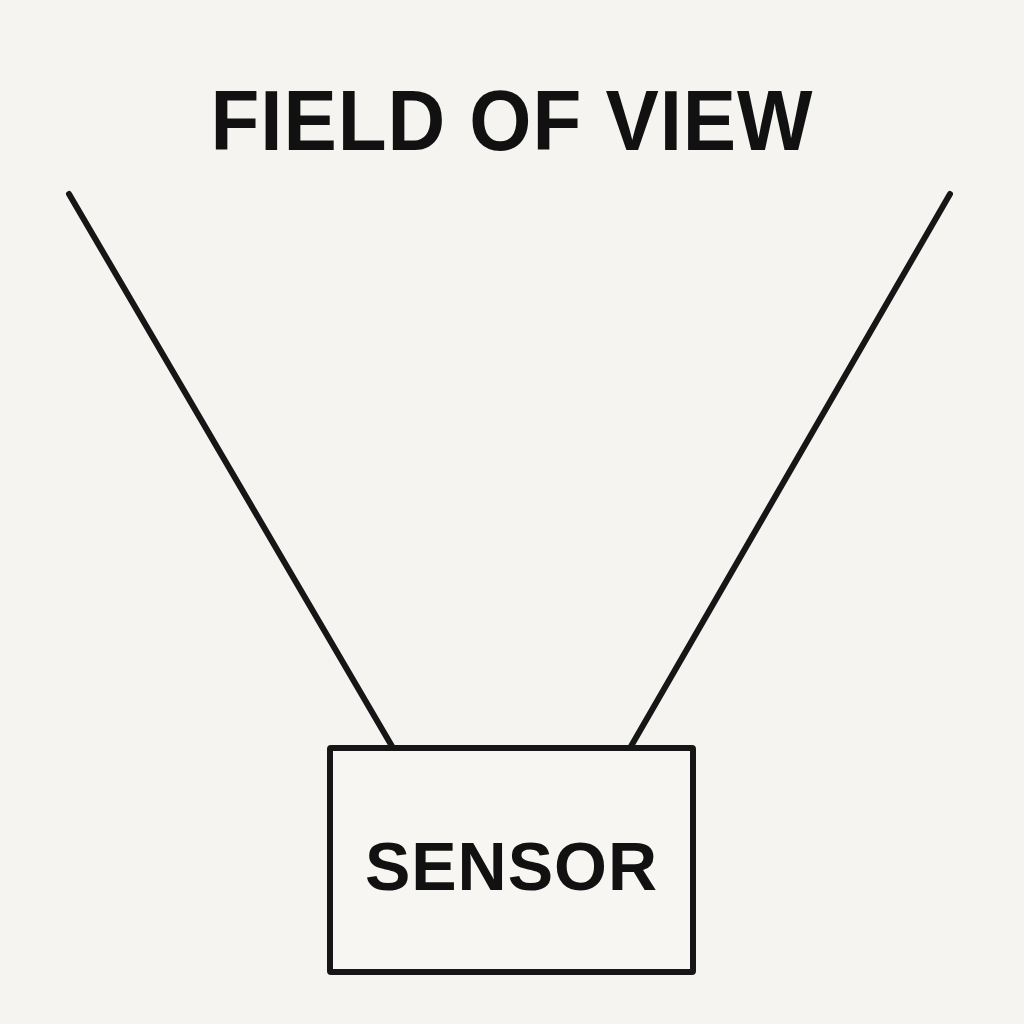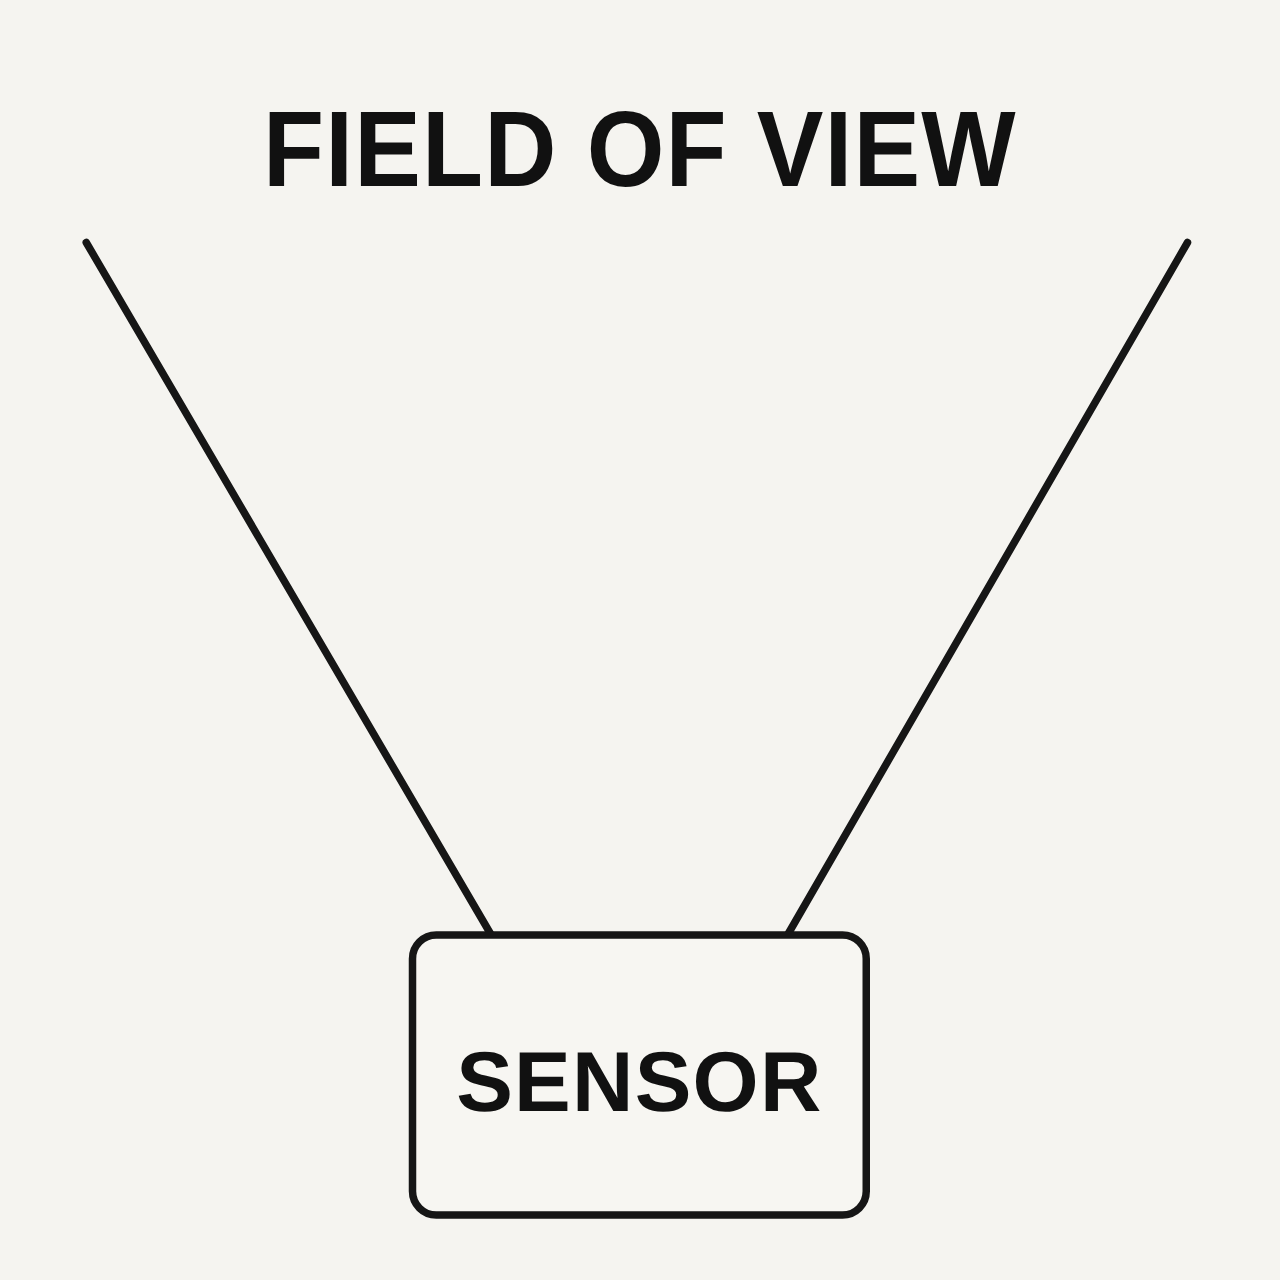--- a/index.html
+++ b/index.html
@@ -22,21 +22,21 @@
     transform-origin: 512px 0;
   }
   svg.lines {
     position: absolute; left: 0; top: 0;
   }
   .sensor-box {
     position: absolute;
     left: 327px; top: 745px;
     width: 357px; height: 218px;
     border: 6px solid #161616;
-    border-radius: 22px;
+    border-radius: 4px;
     background: #f7f6f2;
     display: flex; align-items: center; justify-content: center;
   }
   .sensor-label {
     font-weight: bold;
     font-size: 68px;
     color: #111111;
     letter-spacing: 1px;
     margin-top: 12px;
   }

